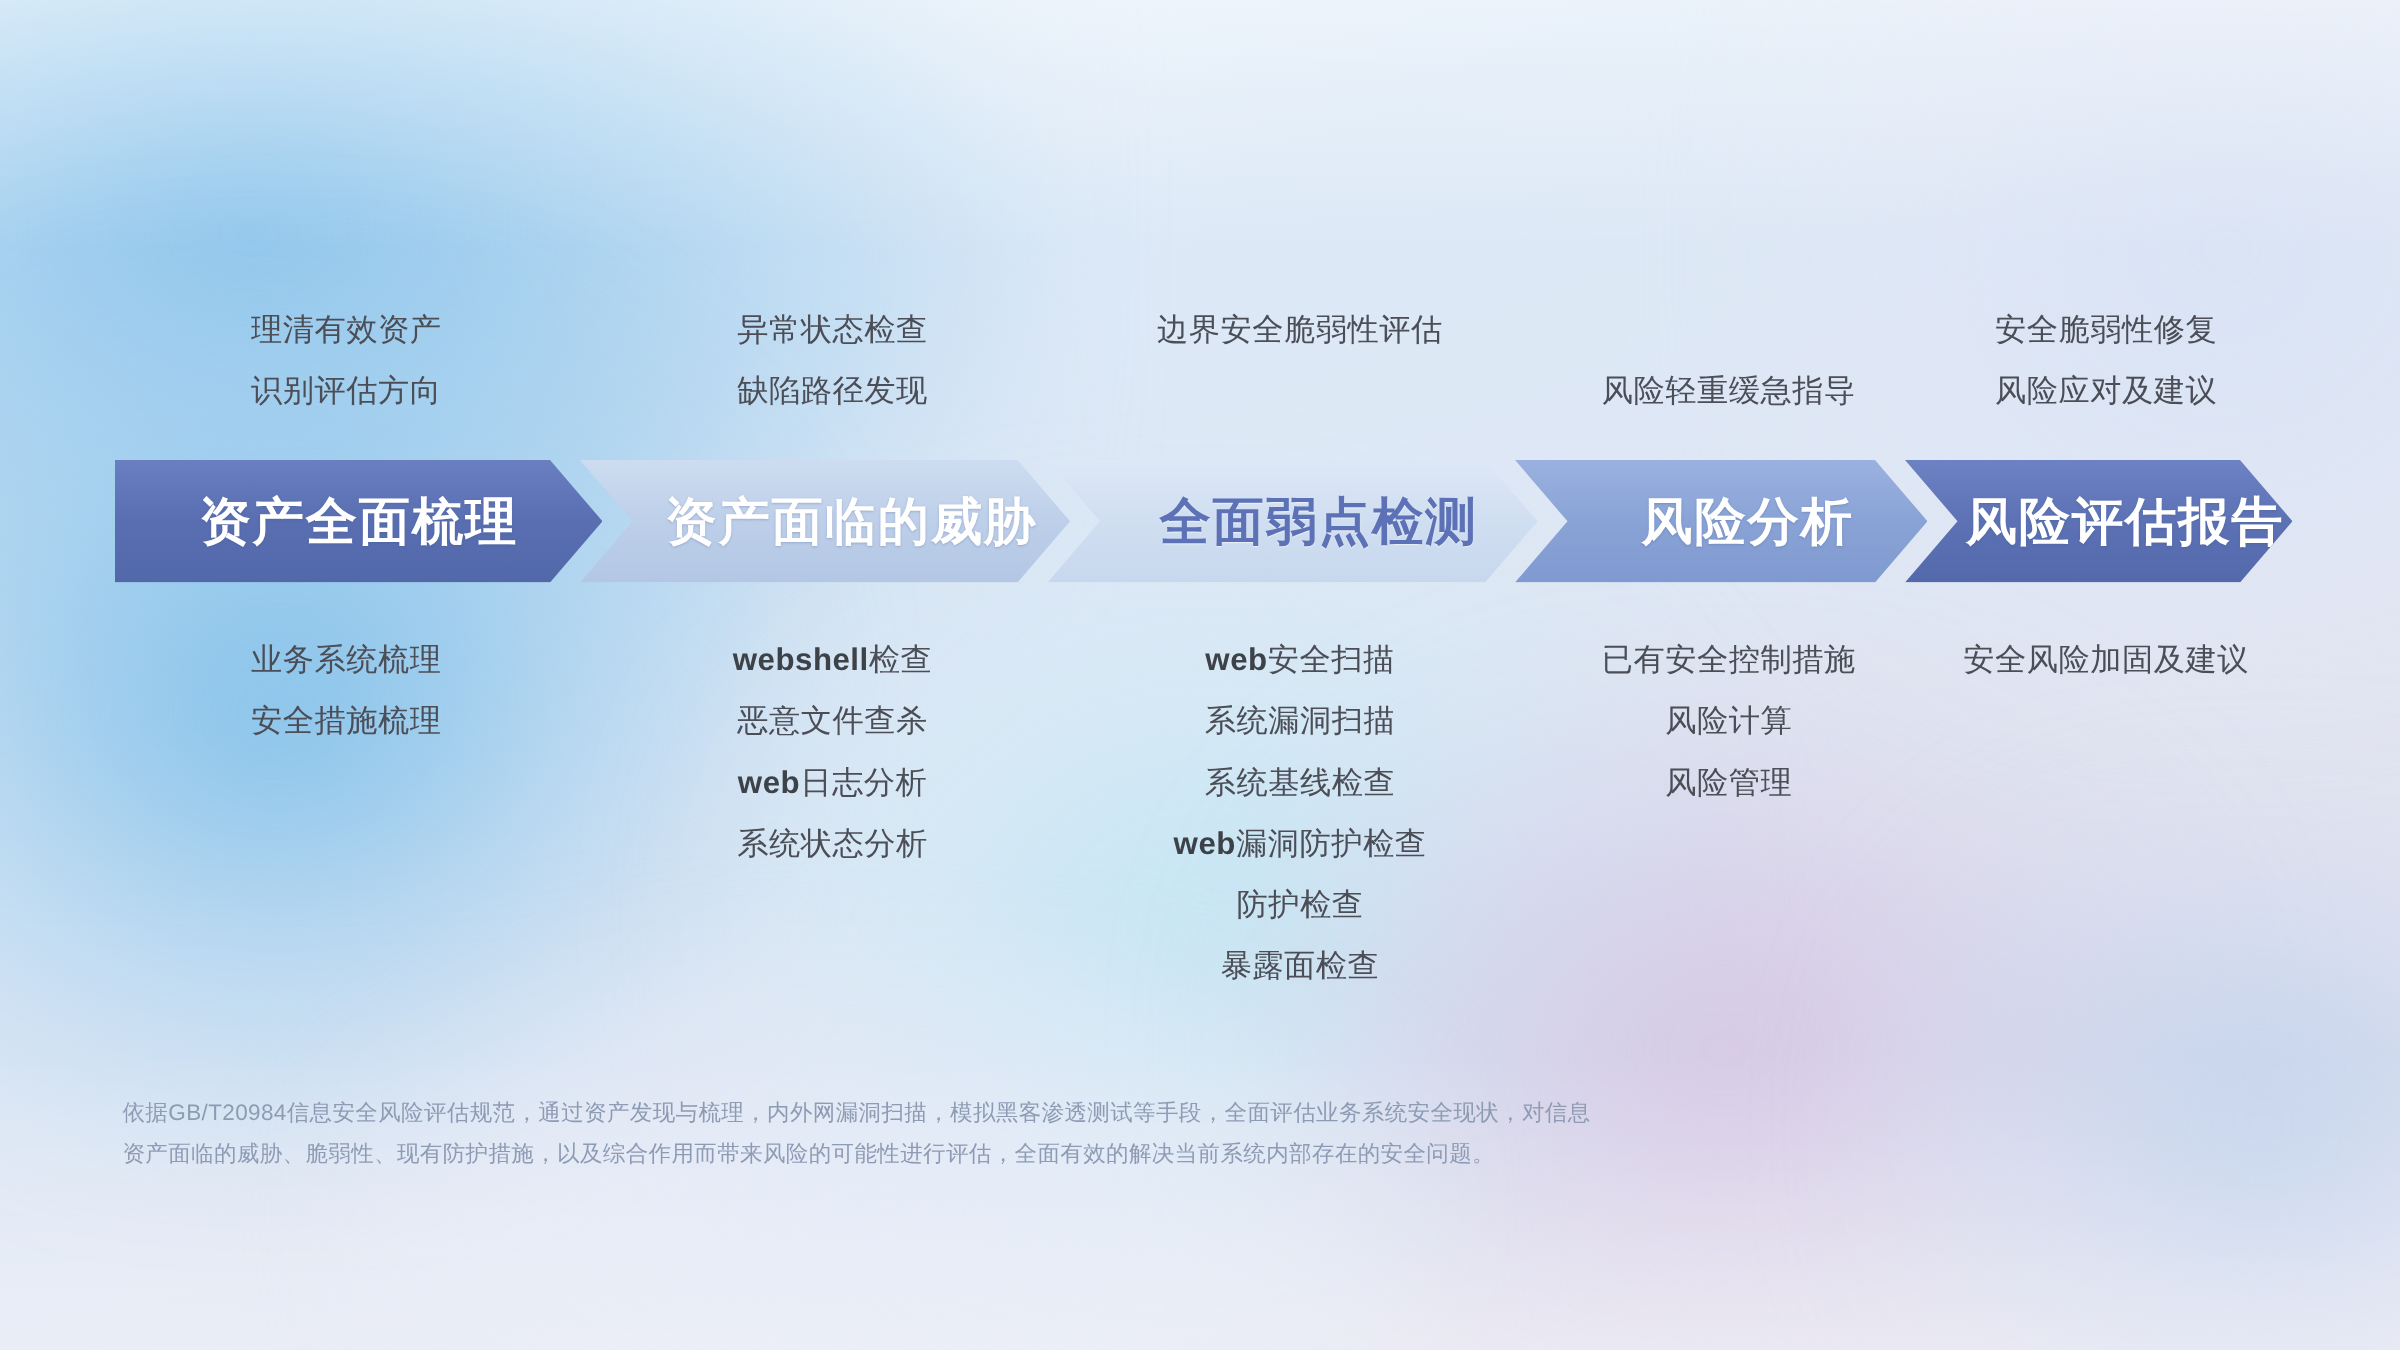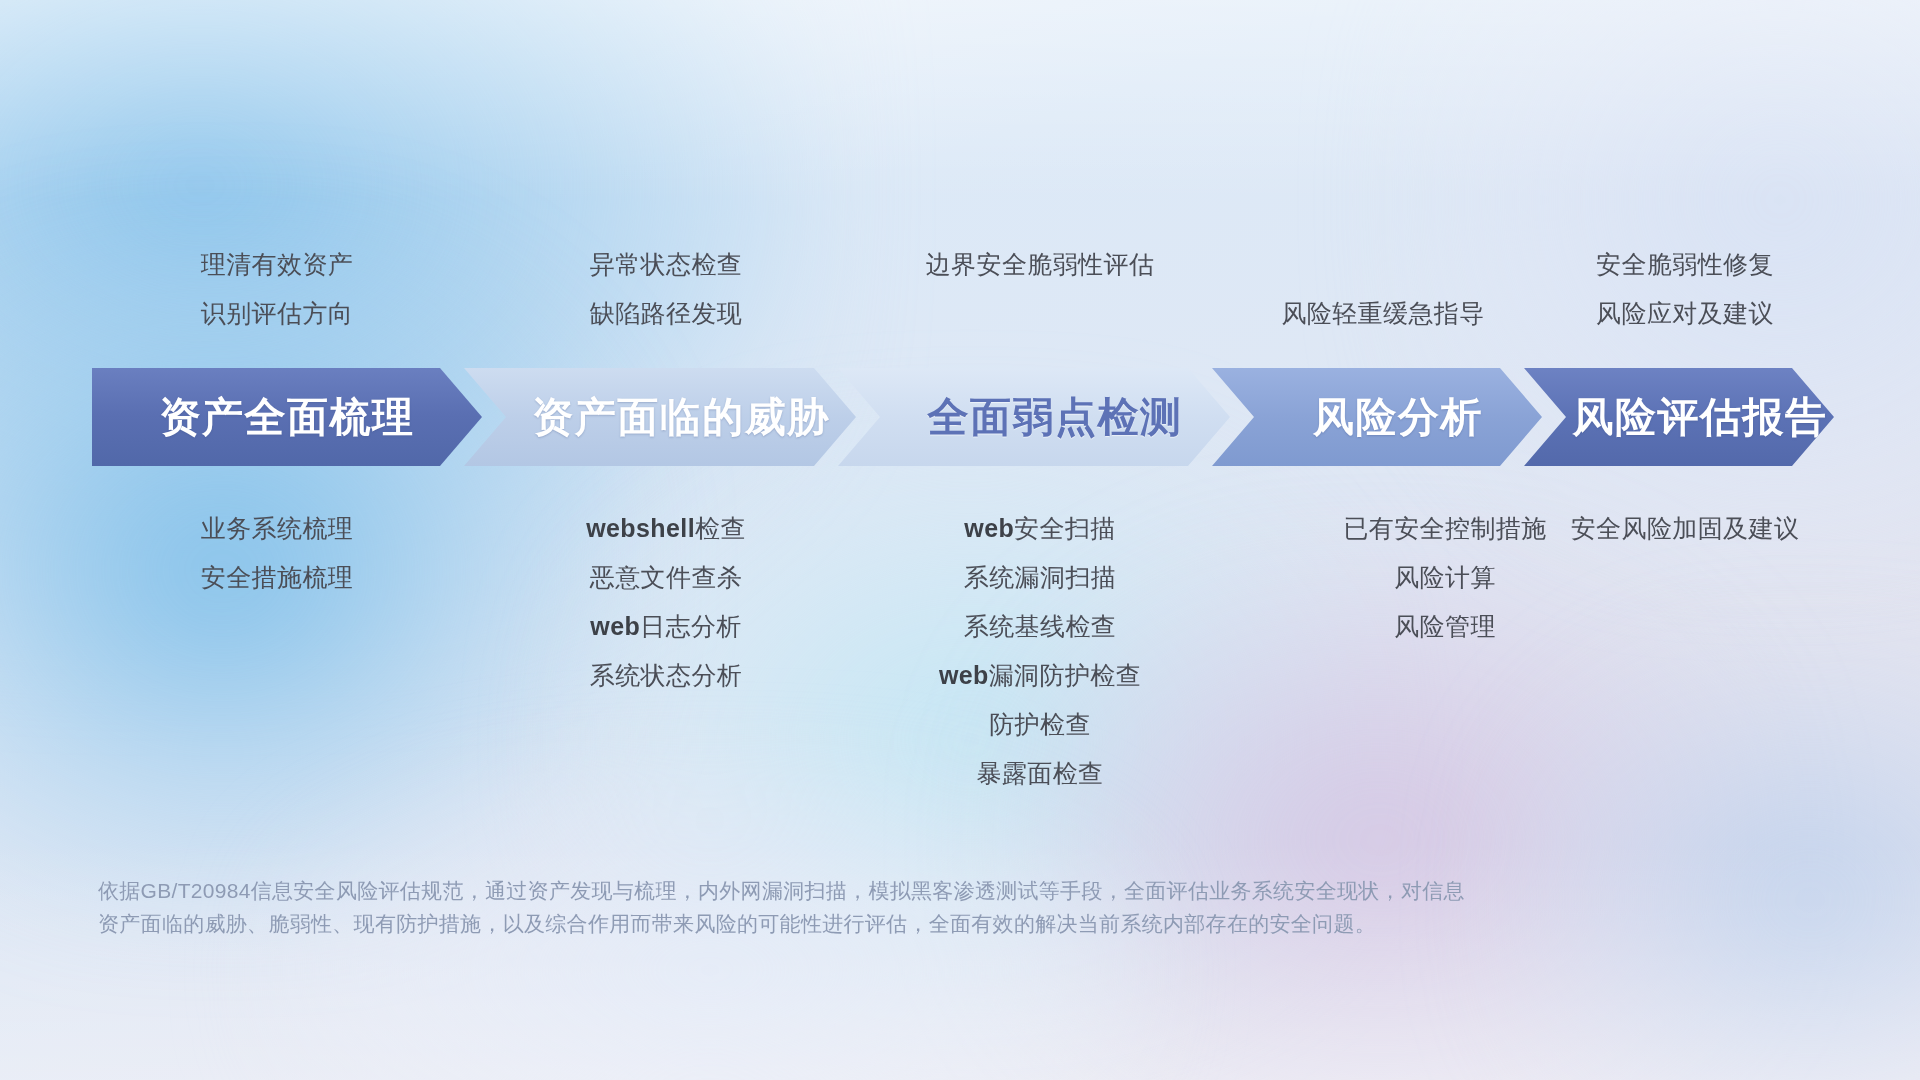--- a/index.html
+++ b/index.html
@@ -89,21 +89,21 @@
     position:relative;
     font-size:41px; font-weight:700; letter-spacing:1.5px;
     white-space:nowrap;
   }
   .chev .lbl.white { color:#ffffff; text-shadow:0 1px 2px rgba(60,80,130,0.28); }
   .chev .lbl.blue  { color:#5d72b6; text-shadow:0 1px 1px rgba(255,255,255,0.6); }
 
   
   #para {
     position:absolute; left:98px; top:874px; width:1510px;
-    font-size:21px; line-height:33px; color:#8e9bb4;
+    font-size:18px; line-height:33px; color:#8e9bb4;
     letter-spacing:0.3px;
   }
 </style>
 </head>
 <body>
 
 <div id="bg">
   <div class="bglayer base"></div>
   <div class="bglayer blobA"></div>
   <div class="bglayer blobB"></div>
@@ -169,21 +169,21 @@
         <div class="bot-line">系统状态分析</div>
       </div>
       <div class="col-bottom" style="left: 740px; width: 600px; top: 504px;">
         <div class="bot-line"><b>web</b><span>安全扫描</span></div>
         <div class="bot-line">系统漏洞扫描</div>
         <div class="bot-line">系统基线检查</div>
         <div class="bot-line"><b>web</b><span>漏洞防护检查</span></div>
         <div class="bot-line">防护检查</div>
         <div class="bot-line">暴露面检查</div>
       </div>
-      <div class="col-bottom" style="left: 1145px; width: 600px; top: 504px;">
+      <div class="col-bottom" style="left: 1083px; width: 600px; top: 504px;">
         <div class="bot-line">已有安全控制措施</div>
         <div class="bot-line">风险计算</div>
         <div class="bot-line">风险管理</div>
       </div>
       <div class="col-bottom" style="left: 1385px; width: 600px; top: 504px;">
         <div class="bot-line">安全风险加固及建议</div>
       </div>
     </div>
 
   <div id="para">

